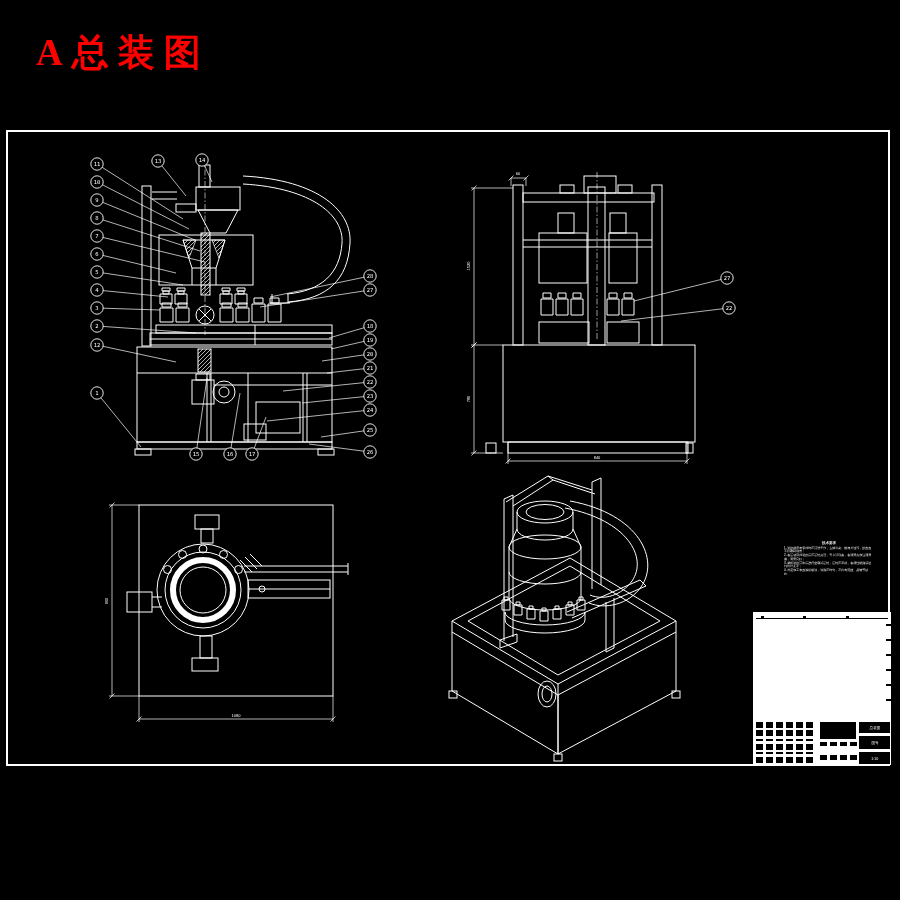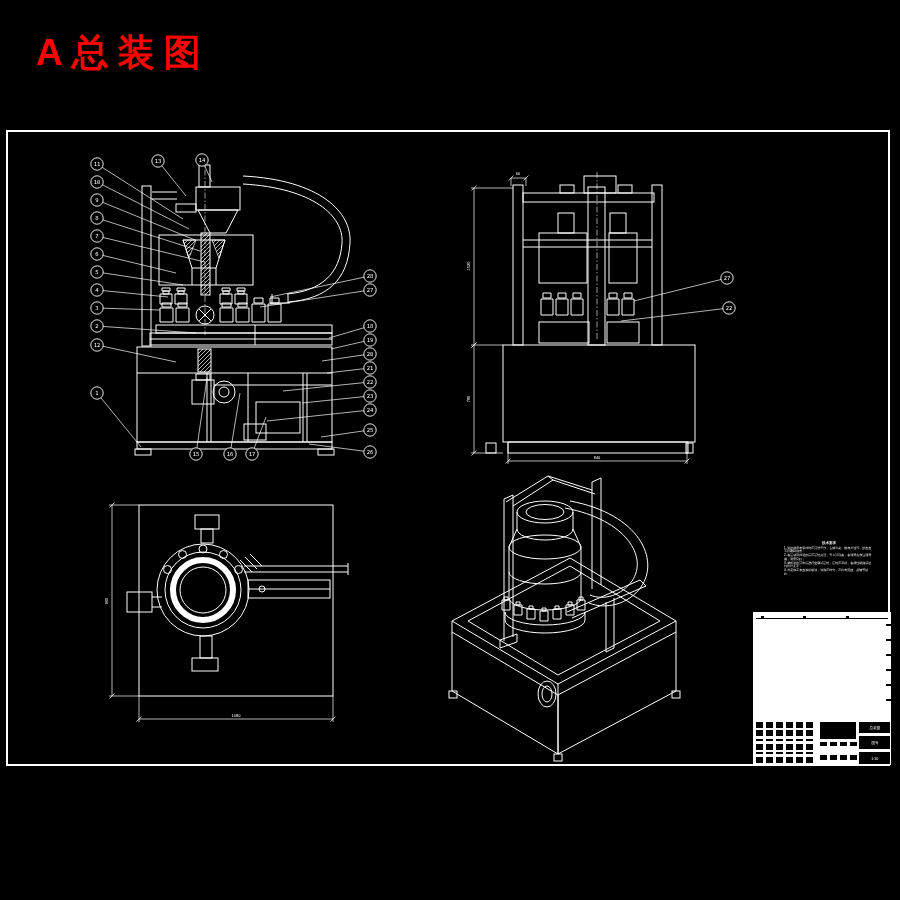--- a/index.html
+++ b/index.html
@@ -1,19 +1,19 @@
 <!DOCTYPE html>
 <html><head>
 <meta charset="utf-8">
 <style>
   html,body{margin:0;padding:0;background:#000;}
   body{width:900px;height:900px;position:relative;overflow:hidden;
        font-family:"Liberation Sans",sans-serif;}
   .sheet-title{position:absolute;left:36px;top:28px;margin:0;
-      font-family:Liberation Sans, sans-serif;font-weight:bold;
+      font-family:Liberation Serif, serif;font-weight:bold;
       font-size:37px;letter-spacing:9px;white-space:nowrap;text-align:center;}
   svg{position:absolute;left:0;top:0;}
   .ln{stroke:#fff;stroke-width:1;fill:none;}
   .thick{stroke:#fff;stroke-width:2;fill:none;}
   .cl{stroke:#fff;stroke-width:0.6;fill:none;stroke-dasharray:6 2 1.5 2;}
   .balloon-circle{stroke:#fff;stroke-width:0.9;fill:#000;}
   .balloon-text{fill:#fff;font-size:5.5px;font-family:"DejaVu Sans Mono",monospace;}
   .dim-line{stroke:#fff;stroke-width:0.7;fill:none;}
   .dim-text{fill:#fff;font-size:4px;font-family:"Liberation Sans",sans-serif;}
   

